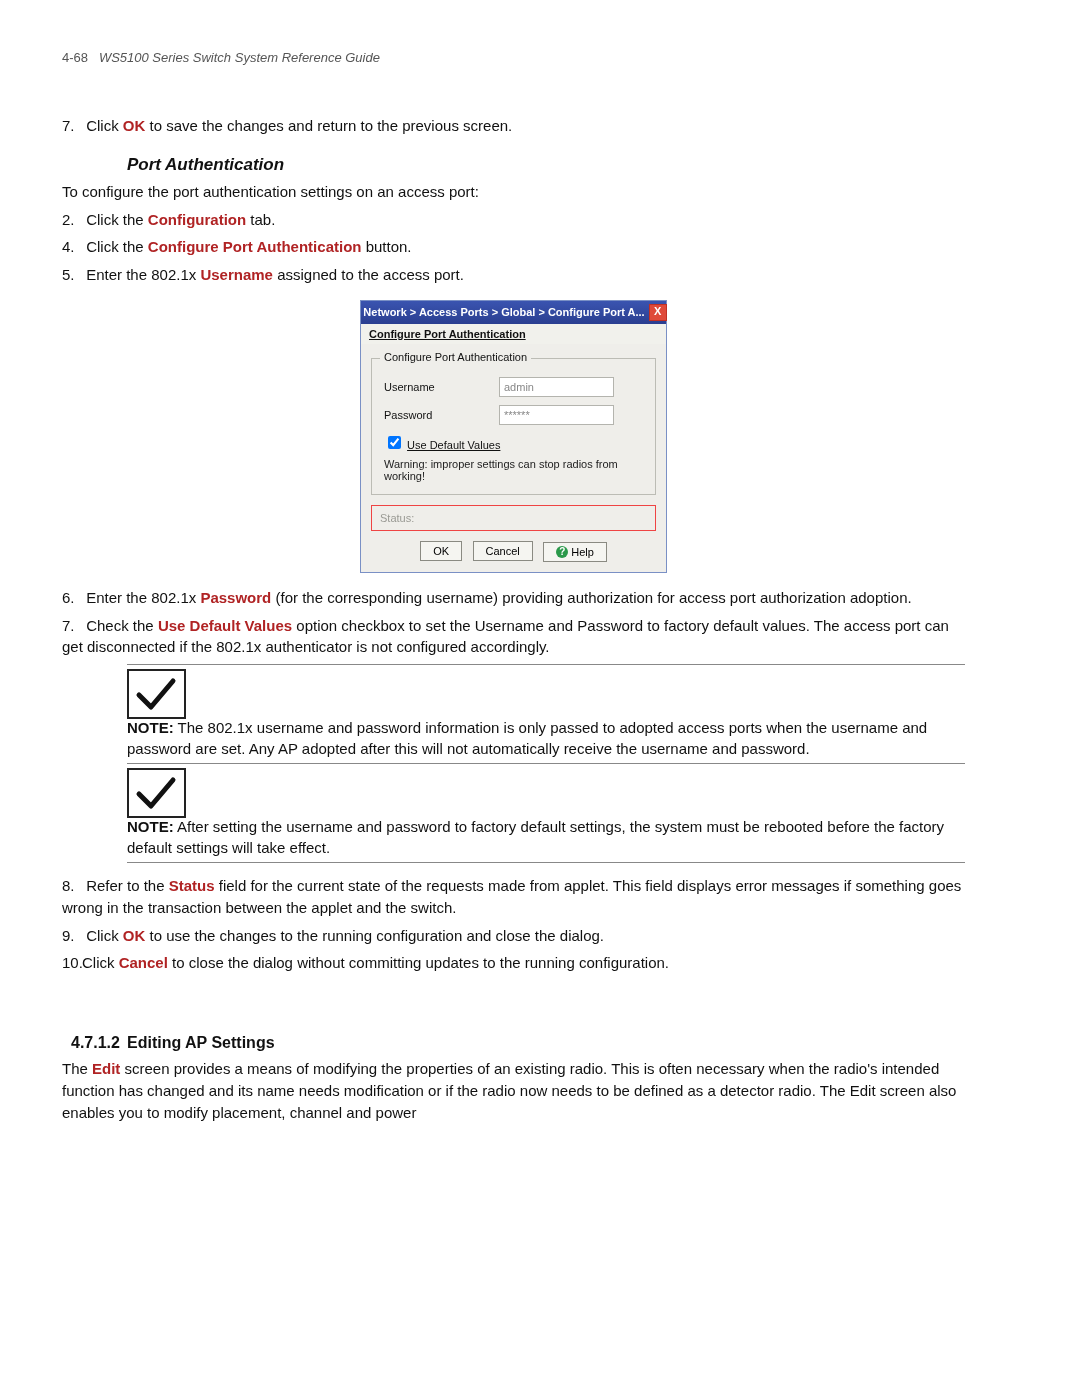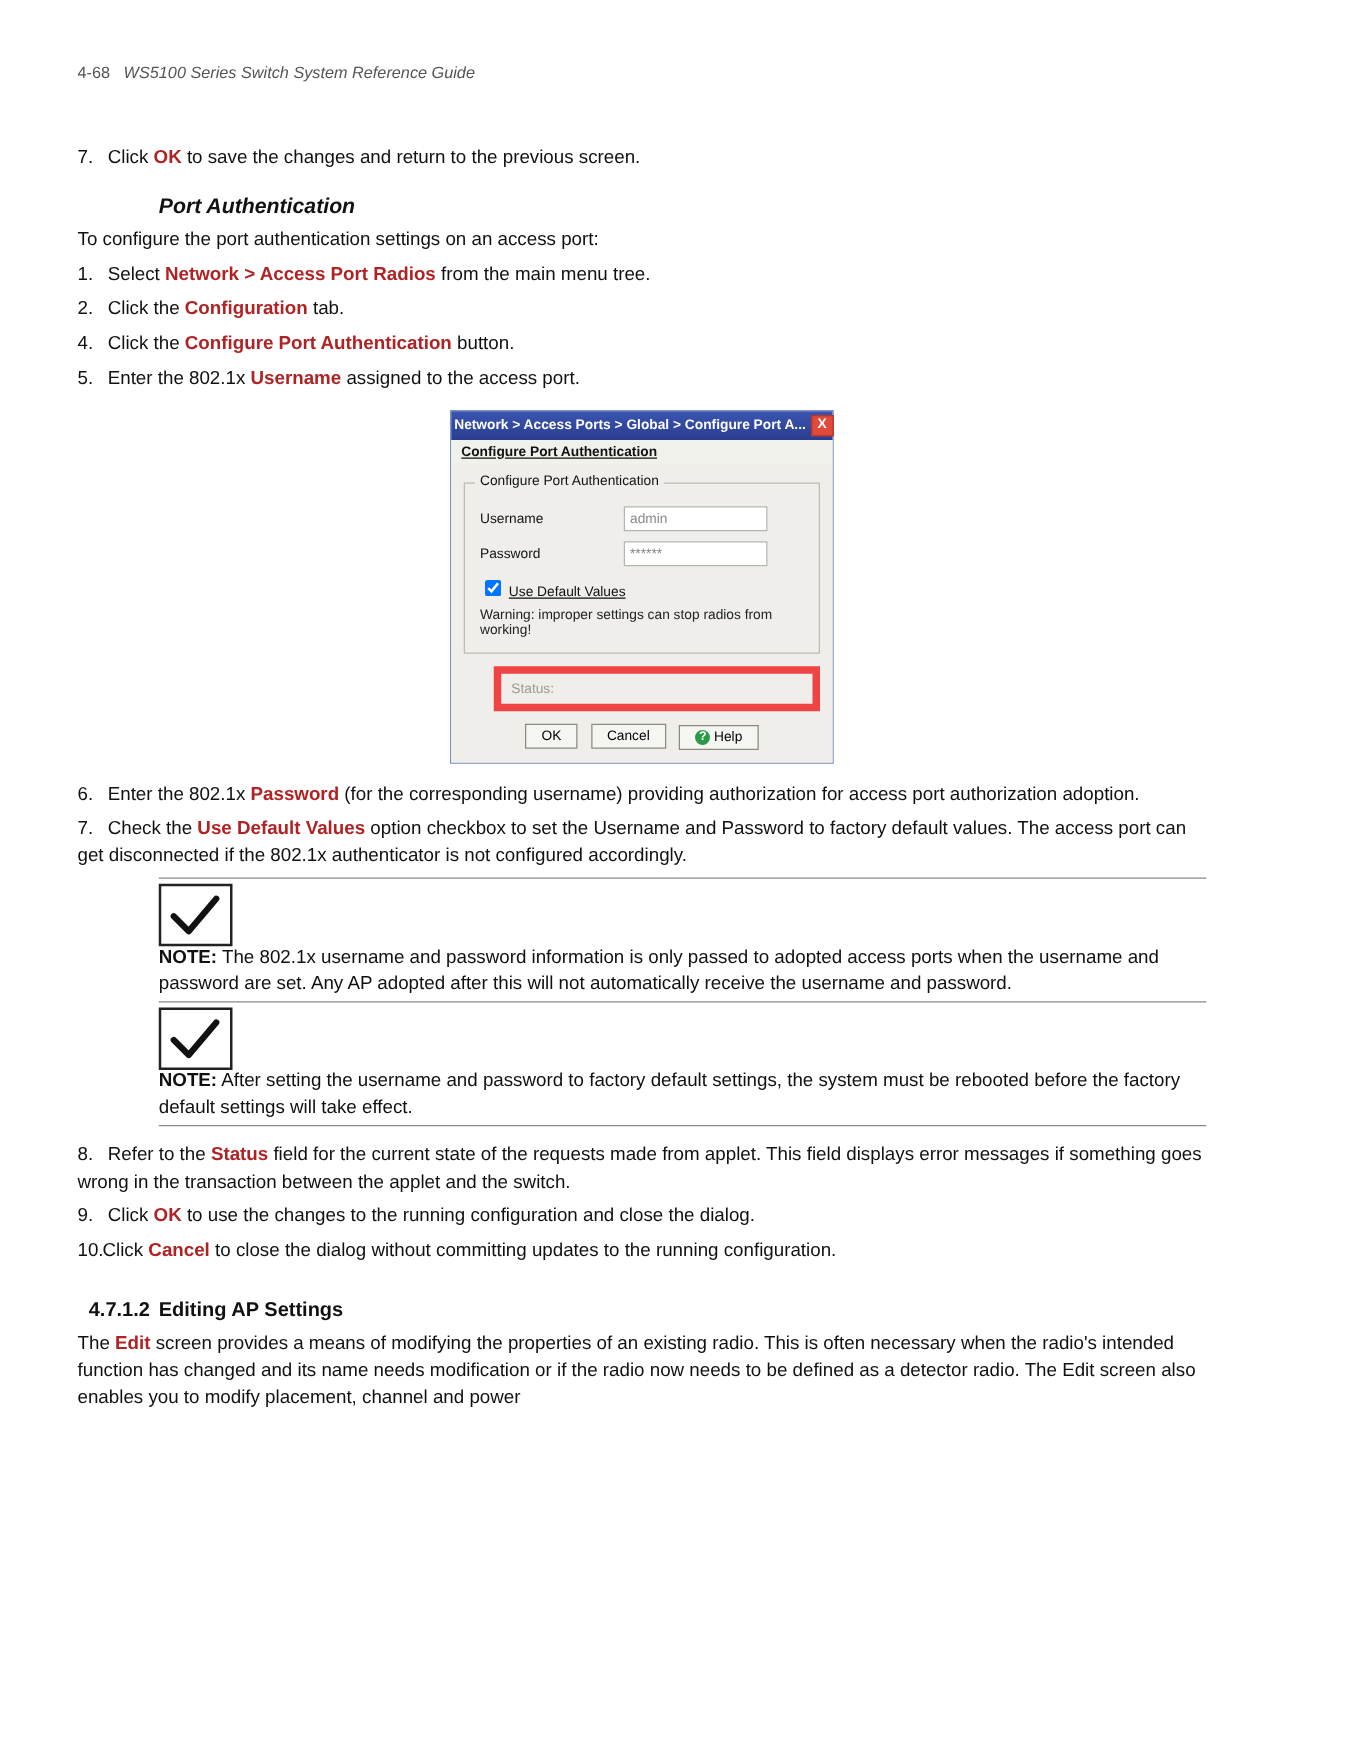--- a/index.html
+++ b/index.html
@@ -101,26 +101,25 @@
     border: 1px solid #b4b4ae;
     background: #fff;
     color: #888;
     box-sizing: border-box;
     height: 20px;
   }
   .chk-row { margin: 8px 0 6px 0; font-size: 11px; }
   .chk-row label { text-decoration: underline; }
   .warn { font-size: 11px; color: #222; margin-top: 6px; }
   .status-row {
-    border: 6px solid #ef4444;
+    border: 1px solid #ef4444;
     margin-top: 10px;
     padding: 6px 8px;
     font-size: 11px;
     color: #9a9a94;
-    margin-left: 24px;
   }
   .button-row { text-align: center; margin-top: 10px; }
   .dlg-btn {
     font-size: 11px;
     padding: 1px 12px;
     margin: 0 3px;
     border: 1px solid #8a8a82;
     background: #f5f5f1;
     cursor: pointer;
     height: 20px;
@@ -146,21 +145,21 @@
   .check-icon-box {
     width: 55px;
     height: 46px;
     border: 2px solid #222;
     position: relative;
     flex-shrink: 0;
     margin-right: 12px;
   }
   .check-icon-box svg { position: absolute; top: 4px; left: 4px; }
   .note-text { font-size: 15px; line-height: 1.4; margin-top: -2px; }
-  .sub-num { display: inline-block; margin-left: -56px; width: 56px; }
+  .sub-num { display: inline-block; margin-left: -56px; width: 56px; margin-top: 32px; }
 </style>
 </head>
 <body>
 
 <div class="page">
 
   <div class="page-header">
     <span class="pagenum">4-68</span>
     &nbsp;&nbsp;<span>WS5100 Series Switch System Reference Guide</span>
   </div>
@@ -168,24 +167,20 @@
   <div class="step-line indent-block">
     <span class="step-num">7.</span>
     <span>Click </span>
     <span class="emph">OK</span>
     <span> to save the changes and return to the previous screen.</span>
   </div>
 
   <div class="section-h indent-block" style="margin-left:65px">Port Authentication</div>
   <div class="body-text indent-block">To configure the port authentication settings on an access port:</div>
 
-  <div class="step-line indent-block">
-    <span class="step-num">1.</span>
-    <span>Select </span><span class="emph">Network &gt; Access Port Radios</span><span> from the main menu tree.</span>
-  </div>
   <div class="step-line indent-block">
     <span class="step-num">2.</span>
     <span>Click the </span><span class="emph">Configuration</span><span> tab.</span>
   </div>
   <div class="step-line indent-block">
     <span class="step-num">4.</span>
     <span>Click the </span><span class="emph">Configure Port Authentication</span><span> button.</span>
   </div>
   <div class="step-line indent-block">
     <span class="step-num">5.</span>

